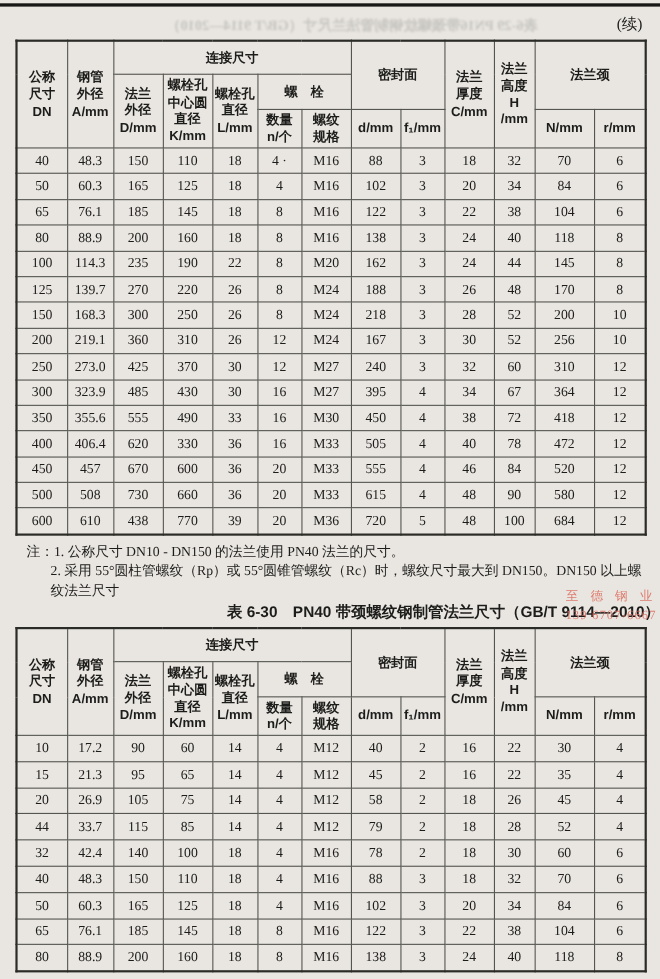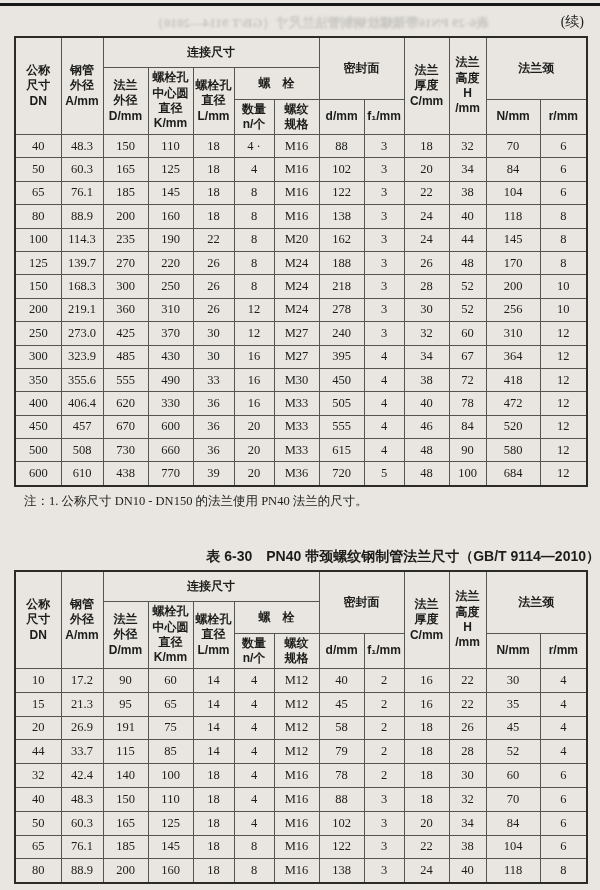--- a/index.html
+++ b/index.html
@@ -239,21 +239,21 @@
           <td>10</td>
         </tr>
         <tr>
           <td>200</td>
           <td>219.1</td>
           <td>360</td>
           <td>310</td>
           <td>26</td>
           <td>12</td>
           <td>M24</td>
-          <td>278</td>
+          <td>167</td>
           <td>3</td>
           <td>30</td>
           <td>52</td>
           <td>256</td>
           <td>10</td>
         </tr>
         <tr>
           <td>250</td>
           <td>273.0</td>
           <td>425</td>
@@ -356,24 +356,29 @@
           <td>48</td>
           <td>100</td>
           <td>684</td>
           <td>12</td>
         </tr>
       </tbody>
   </table>
 
   <div class="notes">
     <div class="n1">注：1. 公称尺寸 DN10 - DN150 的法兰使用 PN40 法兰的尺寸。</div>
+    <div class="n2">2. 采用 55°圆柱管螺纹（Rp）或 55°圆锥管螺纹（Rc）时，螺纹尺寸最大到 DN150。DN150 以上螺纹法兰尺寸</div>
   </div>
 
   <div class="tbl2-title">表 6-30　PN40 带颈螺纹钢制管法兰尺寸（GB/T 9114—2010）</div>
 
+  <div class="watermark" style="color: rgb(221, 114, 101);">
+    <div class="w1">至 德 钢 业</div>
+    <div class="w2">139 6707-6667</div>
+  </div>
 
   <table class="tbl" id="table2">
     <colgroup>
       <col style="width:46px">
         <col style="width:42px">
         <col style="width:45px">
         <col style="width:45px">
       <col style="width:41px">
         <col style="width:40px">
         <col style="width:45px">
@@ -454,21 +459,21 @@
           <td>45</td>
           <td>2</td>
           <td>16</td>
           <td>22</td>
           <td>35</td>
           <td>4</td>
         </tr>
         <tr>
           <td>20</td>
           <td>26.9</td>
-          <td>191</td>
+          <td>105</td>
           <td>75</td>
           <td>14</td>
           <td>4</td>
           <td>M12</td>
           <td>58</td>
           <td>2</td>
           <td>18</td>
           <td>26</td>
           <td>45</td>
           <td>4</td>

